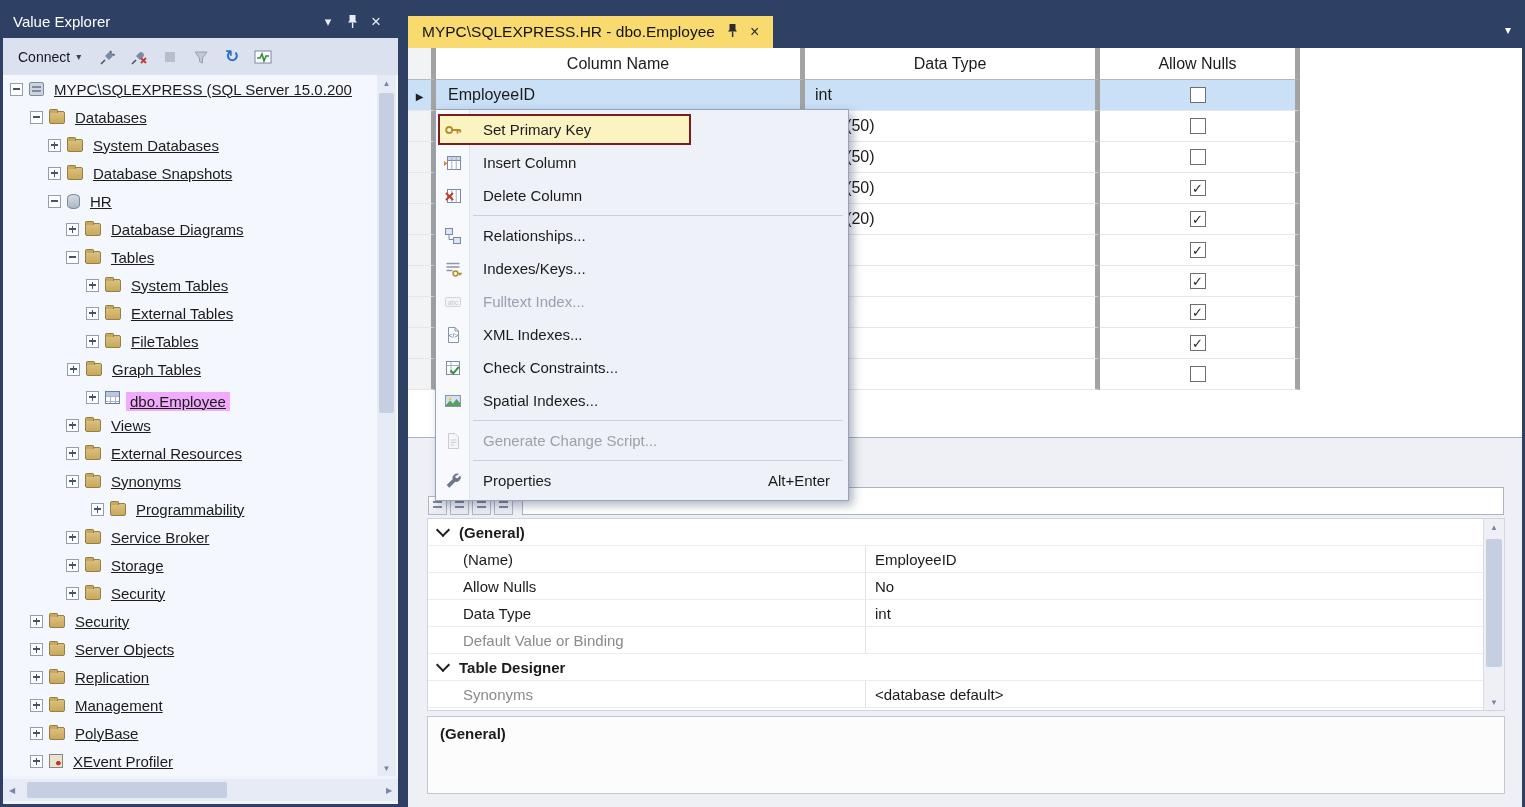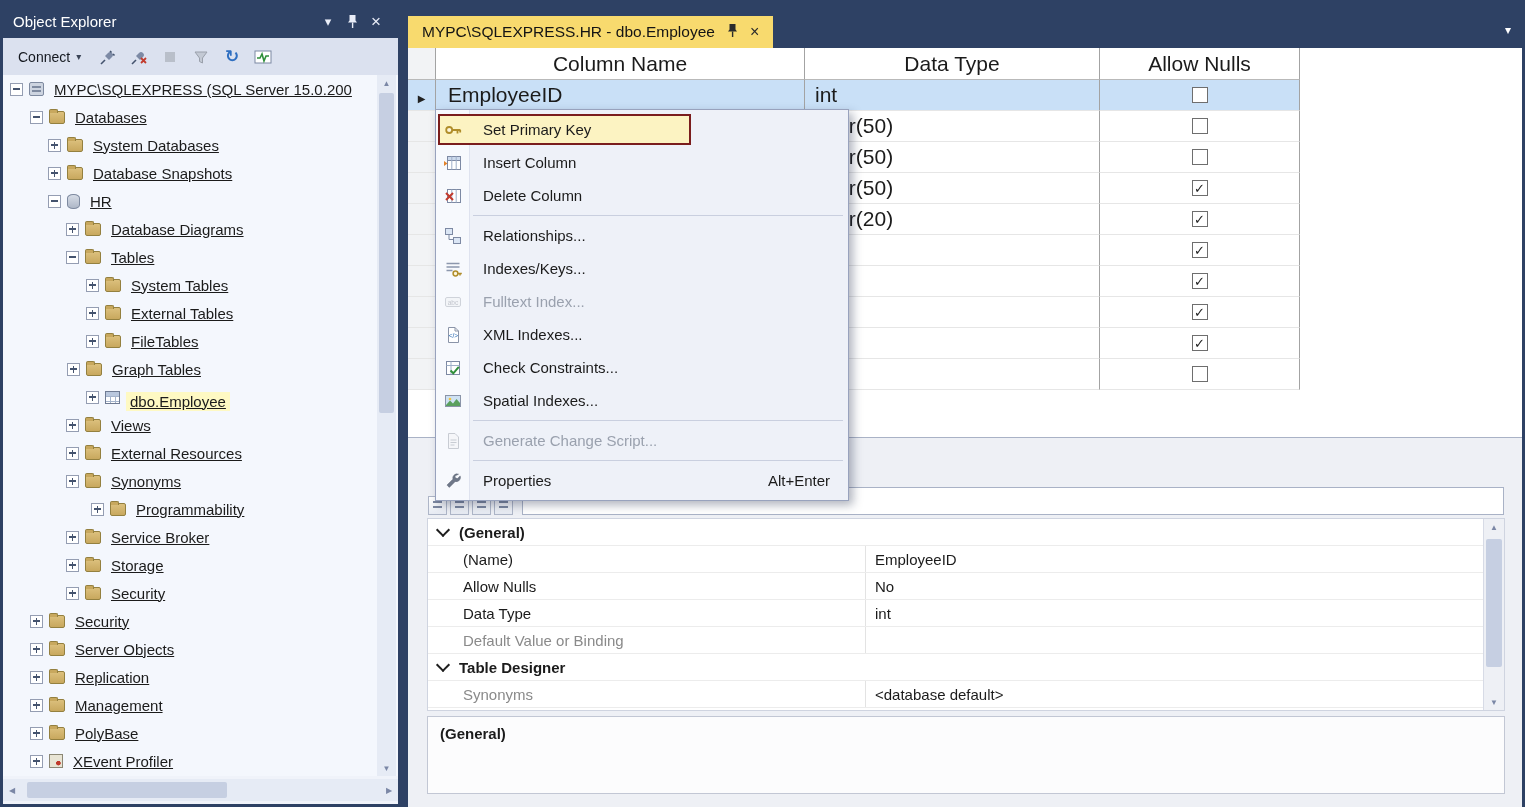--- a/index.html
+++ b/index.html
@@ -28,21 +28,21 @@
   .tico.folder::before{content:"";position:absolute;top:-3px;left:-1px;width:7px;height:3px;background:#c8a85e;border:1px solid #94803f;border-bottom:none;border-radius:2px 2px 0 0;}
   .tico.db{width:13px;height:15px;background:linear-gradient(#d6dce6,#aeb7c7);border:1px solid #7e8aa0;border-radius:6px/4px;}
   .tico.server{width:15px;height:14px;background:#cdd4e0;border:1px solid #7e8aa0;border-radius:2px;position:relative;}
   .tico.server::before{content:"";position:absolute;left:2px;right:2px;top:3px;height:2px;background:#7e8aa0;box-shadow:0 4px 0 #7e8aa0;}
   .tico.table{width:15px;height:13px;border:1px solid #6f7b93;background:
       linear-gradient(#b9c7dd 0 4px,rgba(0,0,0,0) 4px),
       repeating-linear-gradient(to right,rgba(0,0,0,0) 0 4px,#a5b4cb 4px 5px),
       repeating-linear-gradient(to bottom,rgba(0,0,0,0) 0 4px,#a5b4cb 4px 5px),#fff;}
   .tico.xevent{width:14px;height:14px;border:1px solid #8b8774;background:radial-gradient(circle at 70% 68%,#c0392b 2px,rgba(0,0,0,0) 2.6px),#e8e4d4;}
   .tlabel{padding:1px 4px;}
-  .trow.sel .tlabel{background:#fef9c3;margin-top:8px;}
+  .trow.sel .tlabel{background:#f0abfc;margin-top:8px;}
   .oe-vscroll{position:absolute;right:2px;top:70px;bottom:28px;width:19px;background:#e6ebf5;}
   .sarr{position:absolute;left:0;right:0;height:16px;color:#7b87a6;font-size:8px;display:flex;align-items:center;justify-content:center;}
   .sarr.up{top:0;}.sarr.up::before{content:"▲";}
   .sarr.down{bottom:0;}.sarr.down::before{content:"▼";}
   .vthumb{position:absolute;left:2px;right:2px;top:18px;height:320px;background:#c6cfe2;border-radius:2px;}
   .oe-hscroll{position:absolute;left:0;right:0;bottom:3px;height:22px;background:#e6ebf5;}
   .harr{position:absolute;top:0;bottom:0;width:18px;color:#7b87a6;font-size:8px;display:flex;align-items:center;justify-content:center;}
   .harr.left{left:0;}.harr.left::before{content:"◀";}
   .harr.right{right:0;}.harr.right::before{content:"▶";}
   .hthumb{position:absolute;left:24px;width:200px;top:3px;bottom:3px;background:#c6cfe2;border-radius:2px;}
@@ -50,21 +50,21 @@
   .doc{position:absolute;left:408px;top:12px;width:1114px;height:804px;background:#eef0f5;}
   .tabstrip{position:absolute;left:0;top:0;right:0;height:36px;background:#2e4164;}
   .tab{position:absolute;left:0;top:4px;height:32px;background:#f8da6e;display:flex;align-items:center;padding:0 14px;font-size:15.5px;gap:12px;color:#141414;}
   .tab-close{font-size:16px;color:#2b2b2b;}
   .tab-close::before{content:"×";}
   .strip-caret{position:absolute;right:11px;top:11px;color:#fff;font-size:12px;}
   .strip-caret::before{content:"▾";}
   
   .designer{position:absolute;left:0;top:36px;width:1114px;height:389px;background:#fff;}
   .ghead,.grow{display:flex;}
-  .gc{box-sizing:border-box;border-right:1px solid #a3a3a3;border-bottom:1px solid #e6e6e6;display:flex;align-items:center;font-size:21px;background:#fff;height:31px;}
+  .gc{box-sizing:border-box;border-right:5px solid #a3a3a3;border-bottom:1px solid #e6e6e6;display:flex;align-items:center;font-size:16px;background:#fff;height:31px;}
   .ghead .gc{height:32px;justify-content:center;border-bottom:1px solid #b9b9b9;}
   .gc.rh{width:28px;justify-content:center;background:#f2f3f5;}
   .gc.cn{width:369px;padding-left:12px;}
   .gc.dt{width:295px;padding-left:10px;}
   .gc.an{width:200px;justify-content:center;}
   .ghead .gc.cn,.ghead .gc.dt{padding-left:0;justify-content:center;}
   .grow.sel .gc{background:#c9e0f7;}
   .rarrow::before{content:"▶";font-size:10px;color:#222;}
   .cb{width:16px;height:16px;box-sizing:border-box;border:1px solid #6e6e6e;background:#fff;display:inline-flex;align-items:center;justify-content:center;font-size:13px;color:#222;}
   .cb.on::before{content:"✓";}
@@ -100,21 +100,21 @@
   .msep::before{content:"";flex:1;height:1px;background:#c9cfdf;}
   .mi.hl::before{content:"";position:absolute;left:2px;top:1px;width:253px;height:31px;background:#fcf3c2;border:2px solid #7a1d1d;box-sizing:border-box;}
 </style>
 </head>
 <body>
 
 <div class="app">
 
   <div class="oe">
     <div class="oe-title">
-      <span>Object Explorer</span>
+      <span>Value Explorer</span>
       <span class="sp"></span>
       <span class="t-ic caret"></span>
       <span class="t-ic">
         <svg width="11" height="15" viewBox="0 0 11 15">
             <path d="M2.5 1h6v5.5l1.5 2h-9l1.5-2z" fill="#e9edf8"></path>
             <rect x="4.9" y="8.5" width="1.4" height="5.5" fill="#e9edf8"></rect>
           </svg>
       </span>
       <span class="t-ic close">×</span>
     </div>

